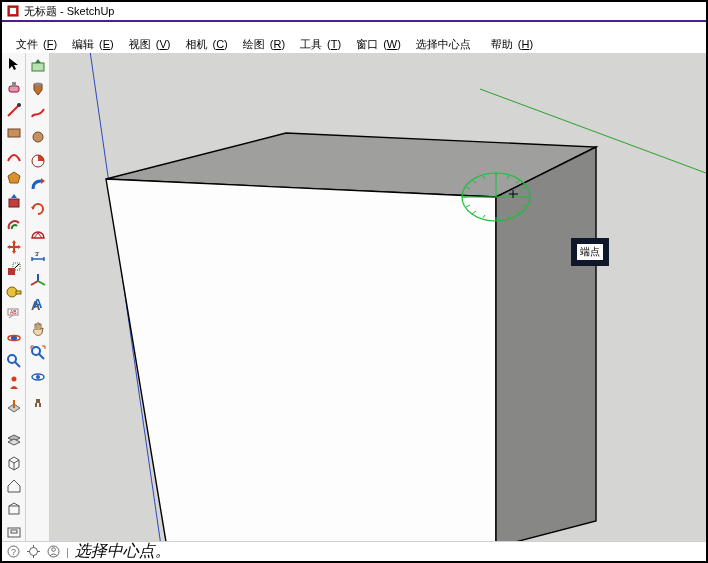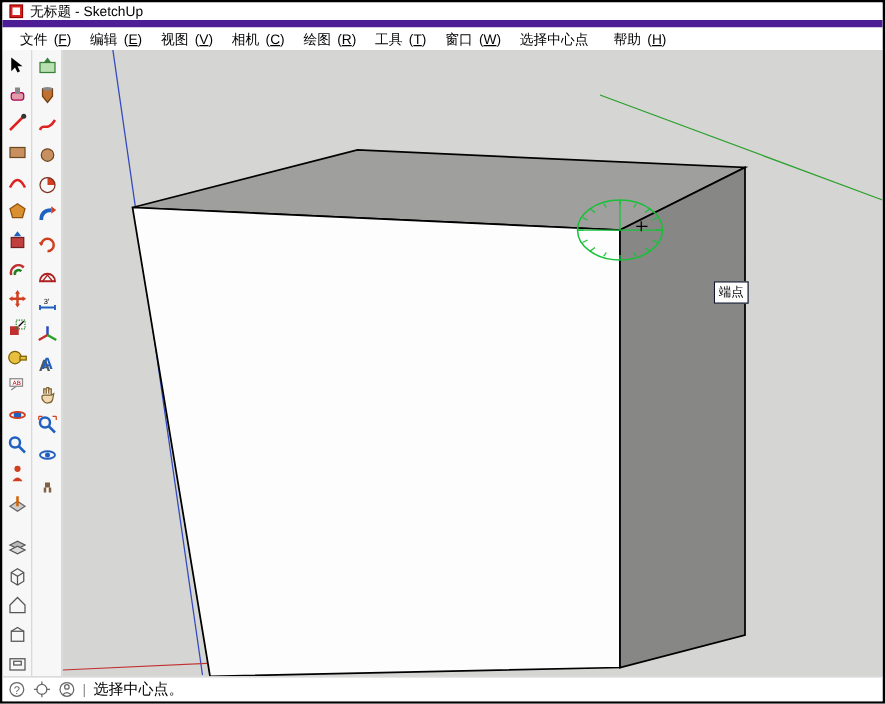--- a/index.html
+++ b/index.html
@@ -1,32 +1,32 @@
 <!DOCTYPE html>
 <html><head>
 <meta charset="utf-8">
 <style>
   * { box-sizing: border-box; margin: 0; padding: 0; }
   html, body { width: 708px; height: 563px; font-family: "Microsoft YaHei", Tahoma, sans-serif; font-size: 11px; overflow: hidden; background: #fff; }
   .window { width: 708px; height: 563px; border: 2px solid #000; display: flex; flex-direction: column; background: #fff; }
-  .titlebar { height: 20px; display: flex; align-items: center; padding: 0 4px; background: #fff; border-bottom: 6px solid #4c1d95; gap: 4px; }
+  .titlebar { height: 20px; display: flex; align-items: center; padding: 0 4px; background: #fff; border-bottom: 2px solid #4c1d95; gap: 4px; }
   .titlebar .app-icon { width: 14px; height: 14px; display:flex; align-items:center; justify-content:center;}
-  .menubar { height: 18px; display: flex; align-items: center; padding: 0 4px; background: #fff; }
+  .menubar { height: 18px; display: flex; align-items: center; padding: 0 4px; background: #fff; margin-top: 13px; }
   .menubar span { padding: 0 5px; cursor: default; }
   .menubar span u { text-decoration: underline; }
   .body { flex: 1; display: flex; min-height: 0; }
   .toolcol { width: 24px; background: #f7f7f7; border-right: 1px solid #d0d0d0; display: flex; flex-direction: column; align-items: center; padding-top: 2px; gap: 4px; }
   .toolcol.col2 { border-right: 1px solid #d0d0d0; }
   .tool { width: 20px; height: 20px; display:flex; align-items:center; justify-content:center; border-radius:2px;}
   .viewport { flex: 1; position: relative; background: #d6d6d4; overflow:hidden;}
   .viewport svg { position:absolute; inset:0; }
-  .tooltip-node { position:absolute; left:521px; top:185px; background:#fdfdfd; border:1px solid #0f172a; padding:1px 3px; font-size:10px; white-space:nowrap;}
+  .tooltip-node { position:absolute; left:521px; top:185px; background:#fdfdfd; border:6px solid #0f172a; padding:1px 3px; font-size:10px; white-space:nowrap;}
   .statusbar { height: 20px; display:flex; align-items:center; border-top:1px solid #d0d0d0; background:#fff; padding:0 4px; gap:6px;}
   .statusbar .sicon { width:14px; height:14px; display:flex; align-items:center; justify-content:center;}
-  .status-text { font-size: 12px; }
+  .status-text { font-size: 16px; font-style: italic; }
 </style>
 </head>
 <body>
 
 <div class="window">
 
   <div class="titlebar">
     <span class="app-icon">
       <svg width="14" height="14" viewBox="0 0 14 14">
           <rect x="2" y="2" width="10" height="10" fill="#d22" stroke="#900"></rect>

